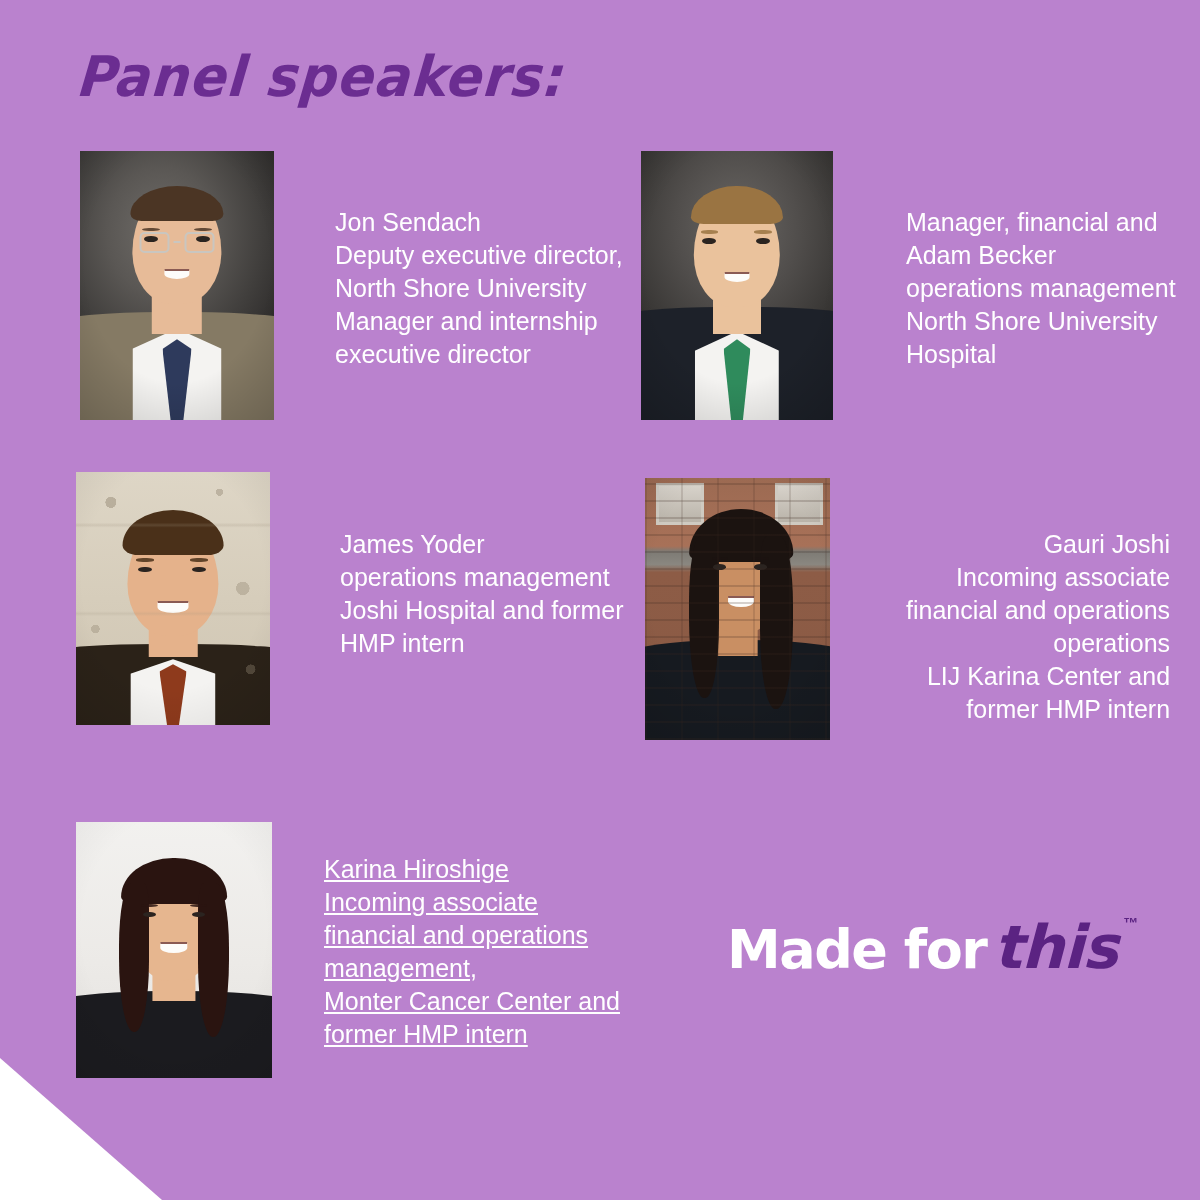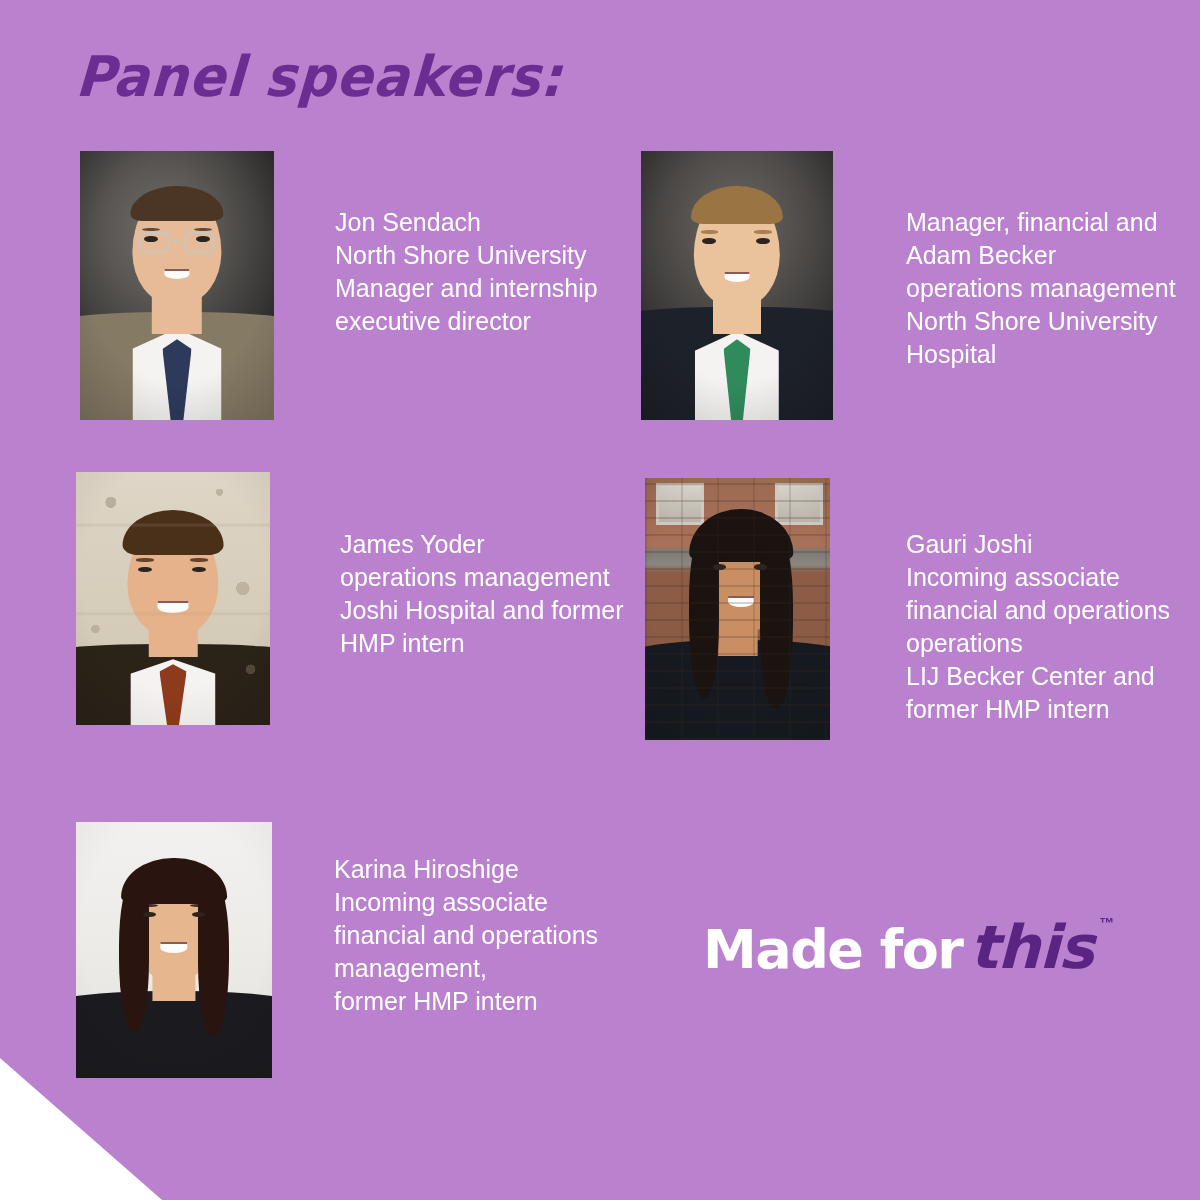--- a/index.html
+++ b/index.html
@@ -69,20 +69,21 @@
     display: flex;
     align-items: baseline;
     white-space: nowrap;
   }
   .logo .made {
     font-family: "DejaVu Sans", sans-serif;
     font-size: 54px;
     font-weight: bold;
     color: #ffffff;
     letter-spacing: -1.5px;
+    margin-left: 24px;
   }
   .logo .this {
     font-family: "DejaVu Sans", sans-serif;
     font-size: 60px;
     font-weight: bold;
     font-style: italic;
     color: #5b2382;
     letter-spacing: -1px;
     margin-left: 12px;
     transform: skewX(-4deg);
@@ -285,20 +286,21 @@
               <div class="bridge"></div>
               <div class="lens"></div>
           </div>
           <div class="mouth" style="top:44%;"></div>
         </div>
         <div class="vignette"></div>
       </div>
     </div>
     <div class="bio" style="left:295px; top:206px;">
       <span class="line">Jon Sendach</span>
+      <span class="line">Deputy executive director,</span>
       <span class="line">North Shore University</span>
       <span class="line">Manager and internship</span>
       <span class="line">executive director</span>
     </div>
   </div>
 
   <div class="speaker">
     <div class="photo" style="left:641px; top:151px; width:192px; height:269px;">
       <div class="scene bg-studio-dark">
         <div class="figure" style="--skin:#eac29c; --hair:#9a7442; --jacket:#1d2129;">
@@ -367,26 +369,26 @@
           <div class="longhair-r" style="left:62%; top:22%; width:18%; height:66%; border-radius:20% 40% 50% 46%;"></div>
           <div class="brow" style="left:36%; top:30%;"></div>
           <div class="brow" style="left:58%; top:30%;"></div>
           <div class="eye" style="left:37%; top:33%;"></div>
           <div class="eye" style="left:59%; top:33%;"></div>
           <div class="mouth" style="left:52%; top:45%; width:14%; height:3.4%;"></div>
         </div>
         <div class="vignette" style="opacity:.55;"></div>
       </div>
     </div>
-    <div class="bio" style="left:866px; top:528px;">
+    <div class="bio" style="left:866px; top:528px;text-align:right;">
       <span class="line">Gauri Joshi</span>
       <span class="line">Incoming associate</span>
       <span class="line">financial and operations</span>
       <span class="line">operations</span>
-      <span class="line">LIJ Becker Center and</span>
+      <span class="line">LIJ Karina Center and</span>
       <span class="line">former HMP intern</span>
     </div>
   </div>
 
   <div class="speaker">
     <div class="photo" style="left:76px; top:822px; width:196px; height:256px;">
       <div class="scene bg-softwhite">
         <div class="figure" style="--skin:#e6b68f; --hair:#2a1410; --jacket:#1b1b1f;">
           <div class="shoulders" style="width:175%; height:34%;"></div>
           <div class="neck" style="top:55%; width:22%; height:15%;"></div>
@@ -396,25 +398,26 @@
           <div class="longhair-r" style="left:62%; top:24%; width:16%; height:60%; border-radius:18% 42% 50% 48%;"></div>
           <div class="brow" style="left:33%; top:32%;"></div>
           <div class="brow" style="left:58%; top:32%;"></div>
           <div class="eye" style="left:34%; top:35%;"></div>
           <div class="eye" style="left:59%; top:35%;"></div>
           <div class="mouth" style="top:47%; width:14%; height:3.4%;"></div>
         </div>
         <div class="vignette" style="opacity:.35;"></div>
       </div>
     </div>
-    <div class="bio" style="left:294px; top:853px;">
+    <div class="bio" style="left:284px; top:853px;text-decoration:underline;">
       <span class="line">Karina Hiroshige</span>
       <span class="line">Incoming associate</span>
       <span class="line">financial and operations</span>
       <span class="line">management,</span>
+      <span class="line">Monter Cancer Center and</span>
       <span class="line">former HMP intern</span>
     </div>
   </div>
 
   <div class="logo">
     <span class="made">Made for</span>
     <span class="this">this</span>
     <span class="tm">™</span>
   </div>
 

